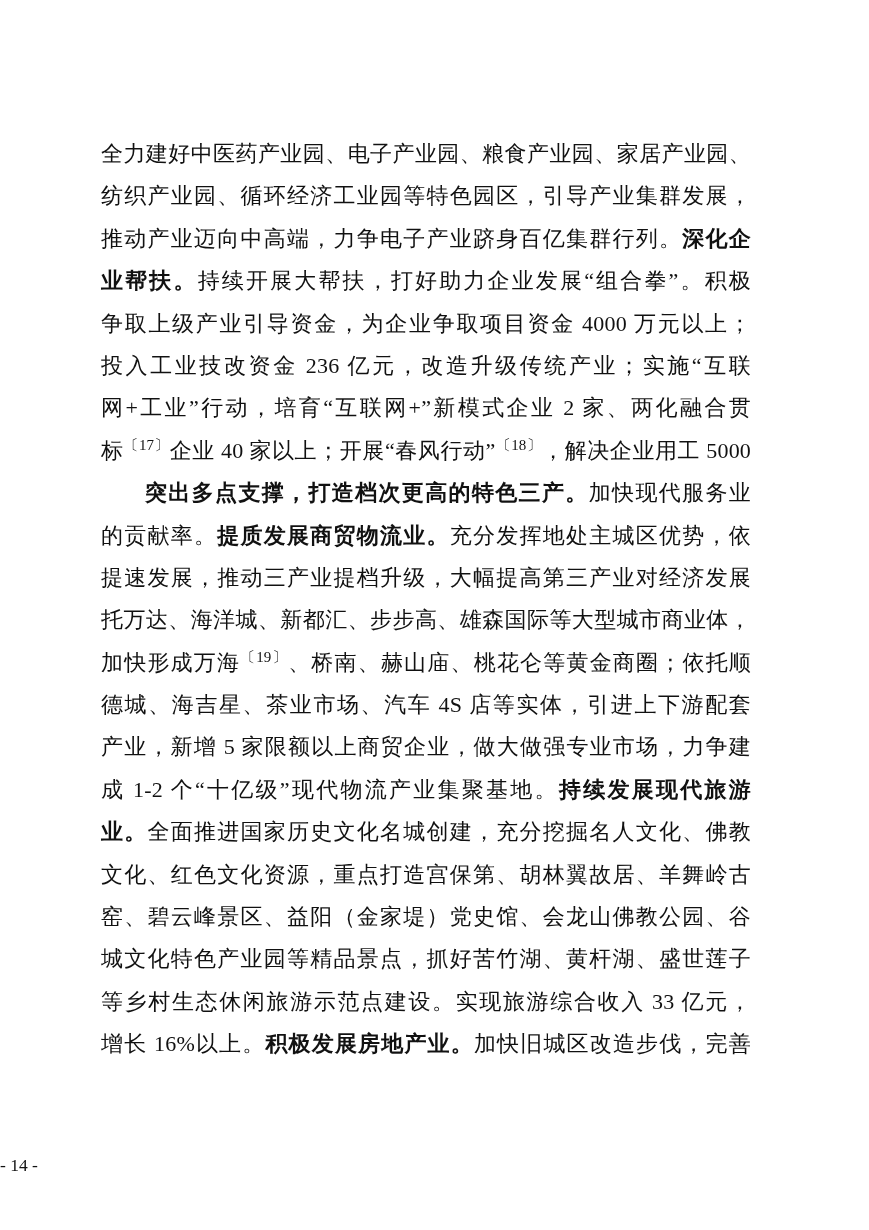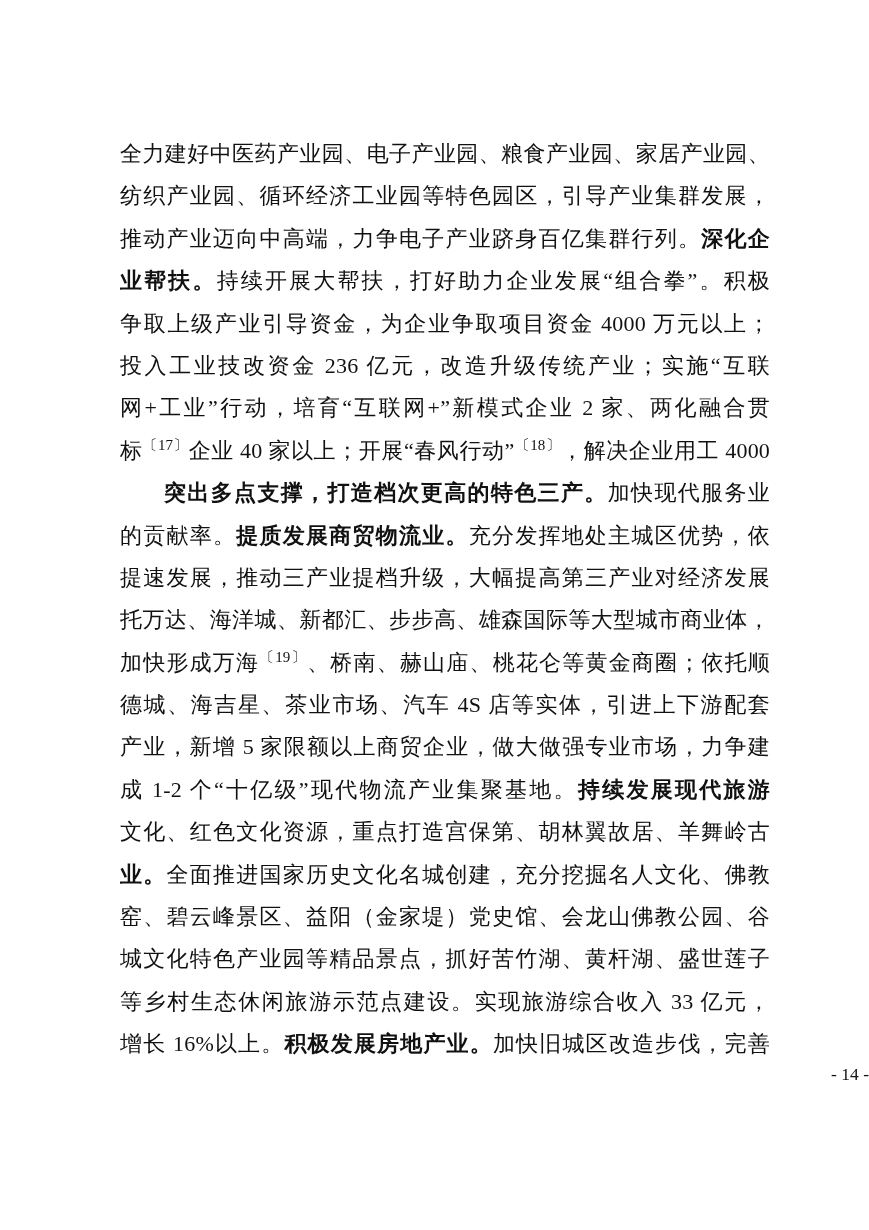--- a/index.html
+++ b/index.html
@@ -10,21 +10,21 @@
     width: 869px;
     height: 1230px;
     position: relative;
     background: #ffffff;
     font-family: "Liberation Serif", "DejaVu Serif", serif;
     color: #111111;
     overflow: hidden;
   }
   .doc-body {
     position: absolute;
-    left: 120px;
+    left: 101px;
     top: 133px;
     width: 650px;
   }
   .line {
     height: 42.4px;
     line-height: 42.4px;
     font-size: 22px;
     white-space: nowrap;
     letter-spacing: 0.2px;
   }
@@ -43,50 +43,50 @@
   }
   .sup {
     font-size: 15px;
     vertical-align: 8px;
     line-height: 1;
     letter-spacing: 0;
   }
   .footer {
     position: absolute;
     left: 0;
-    top: 1062px;
+    top: 1153px;
     width: 869px;
-    text-align: right;
+    text-align: left;
     font-size: 17.5px;
     line-height: 24px;
     color: #111111;
   }
 </style>
 </head>
 <body>
 
 <div class="doc-body">
     <div class="line j"><span>全力建好中医药产业园、电子产业园、粮食产业园、家居产业园、</span></div>
     <div class="line j"><span>纺织产业园、循环经济工业园等特色园区，引导产业集群发展，</span></div>
     <div class="line j"><span>推动产业迈向中高端，力争电子产业跻身百亿集群行列。</span><span class="b">深化企</span></div>
     <div class="line j"><span class="b">业帮扶。</span><span>持续开展大帮扶，打好助力企业发展“组合拳”。积极</span></div>
     <div class="line j"><span>争取上级产业引导资金，为企业争取项目资金 4000 万元以上；</span></div>
     <div class="line j"><span>投入工业技改资金 236 亿元，改造升级传统产业；实施“互联</span></div>
     <div class="line j"><span>网+工业”行动，培育“互联网+”新模式企业 2 家、两化融合贯</span></div>
-    <div class="line j"><span>标</span><span class="sup">〔17〕</span><span>企业 40 家以上；开展“春风行动”</span><span class="sup">〔18〕</span><span>，解决企业用工 4000</span></div>
+    <div class="line j"><span>标</span><span class="sup">〔17〕</span><span>企业 40 家以上；开展“春风行动”</span><span class="sup">〔18〕</span><span>，解决企业用工 5000</span></div>
     <div class="line j indent"><span class="b">突出多点支撑，打造档次更高的特色三产。</span><span>加快现代服务业</span></div>
     <div class="line j"><span>的贡献率。</span><span class="b">提质发展商贸物流业。</span><span>充分发挥地处主城区优势，依</span></div>
     <div class="line j"><span>提速发展，推动三产业提档升级，大幅提高第三产业对经济发展</span></div>
     <div class="line j"><span>托万达、海洋城、新都汇、步步高、雄森国际等大型城市商业体，</span></div>
     <div class="line j"><span>加快形成万海</span><span class="sup">〔19〕</span><span>、桥南、赫山庙、桃花仑等黄金商圈；依托顺</span></div>
     <div class="line j"><span>德城、海吉星、茶业市场、汽车 4S 店等实体，引进上下游配套</span></div>
     <div class="line j"><span>产业，新增 5 家限额以上商贸企业，做大做强专业市场，力争建</span></div>
     <div class="line j"><span>成 1-2 个“十亿级”现代物流产业集聚基地。</span><span class="b">持续发展现代旅游</span></div>
+    <div class="line j"><span class="b">业。</span><span>全面推进国家历史文化名城创建，充分挖掘名人文化、佛教</span></div>
     <div class="line j"><span>文化、红色文化资源，重点打造宫保第、胡林翼故居、羊舞岭古</span></div>
-    <div class="line j"><span class="b">业。</span><span>全面推进国家历史文化名城创建，充分挖掘名人文化、佛教</span></div>
     <div class="line j"><span>窑、碧云峰景区、益阳（金家堤）党史馆、会龙山佛教公园、谷</span></div>
     <div class="line j"><span>城文化特色产业园等精品景点，抓好苦竹湖、黄杆湖、盛世莲子</span></div>
     <div class="line j"><span>等乡村生态休闲旅游示范点建设。实现旅游综合收入 33 亿元，</span></div>
     <div class="line j"><span>增长 16%以上。</span><span class="b">积极发展房地产业。</span><span>加快旧城区改造步伐，完善</span></div>
   </div>
 
 <div class="footer">
   <span>- 14 -</span>
 </div>
 

